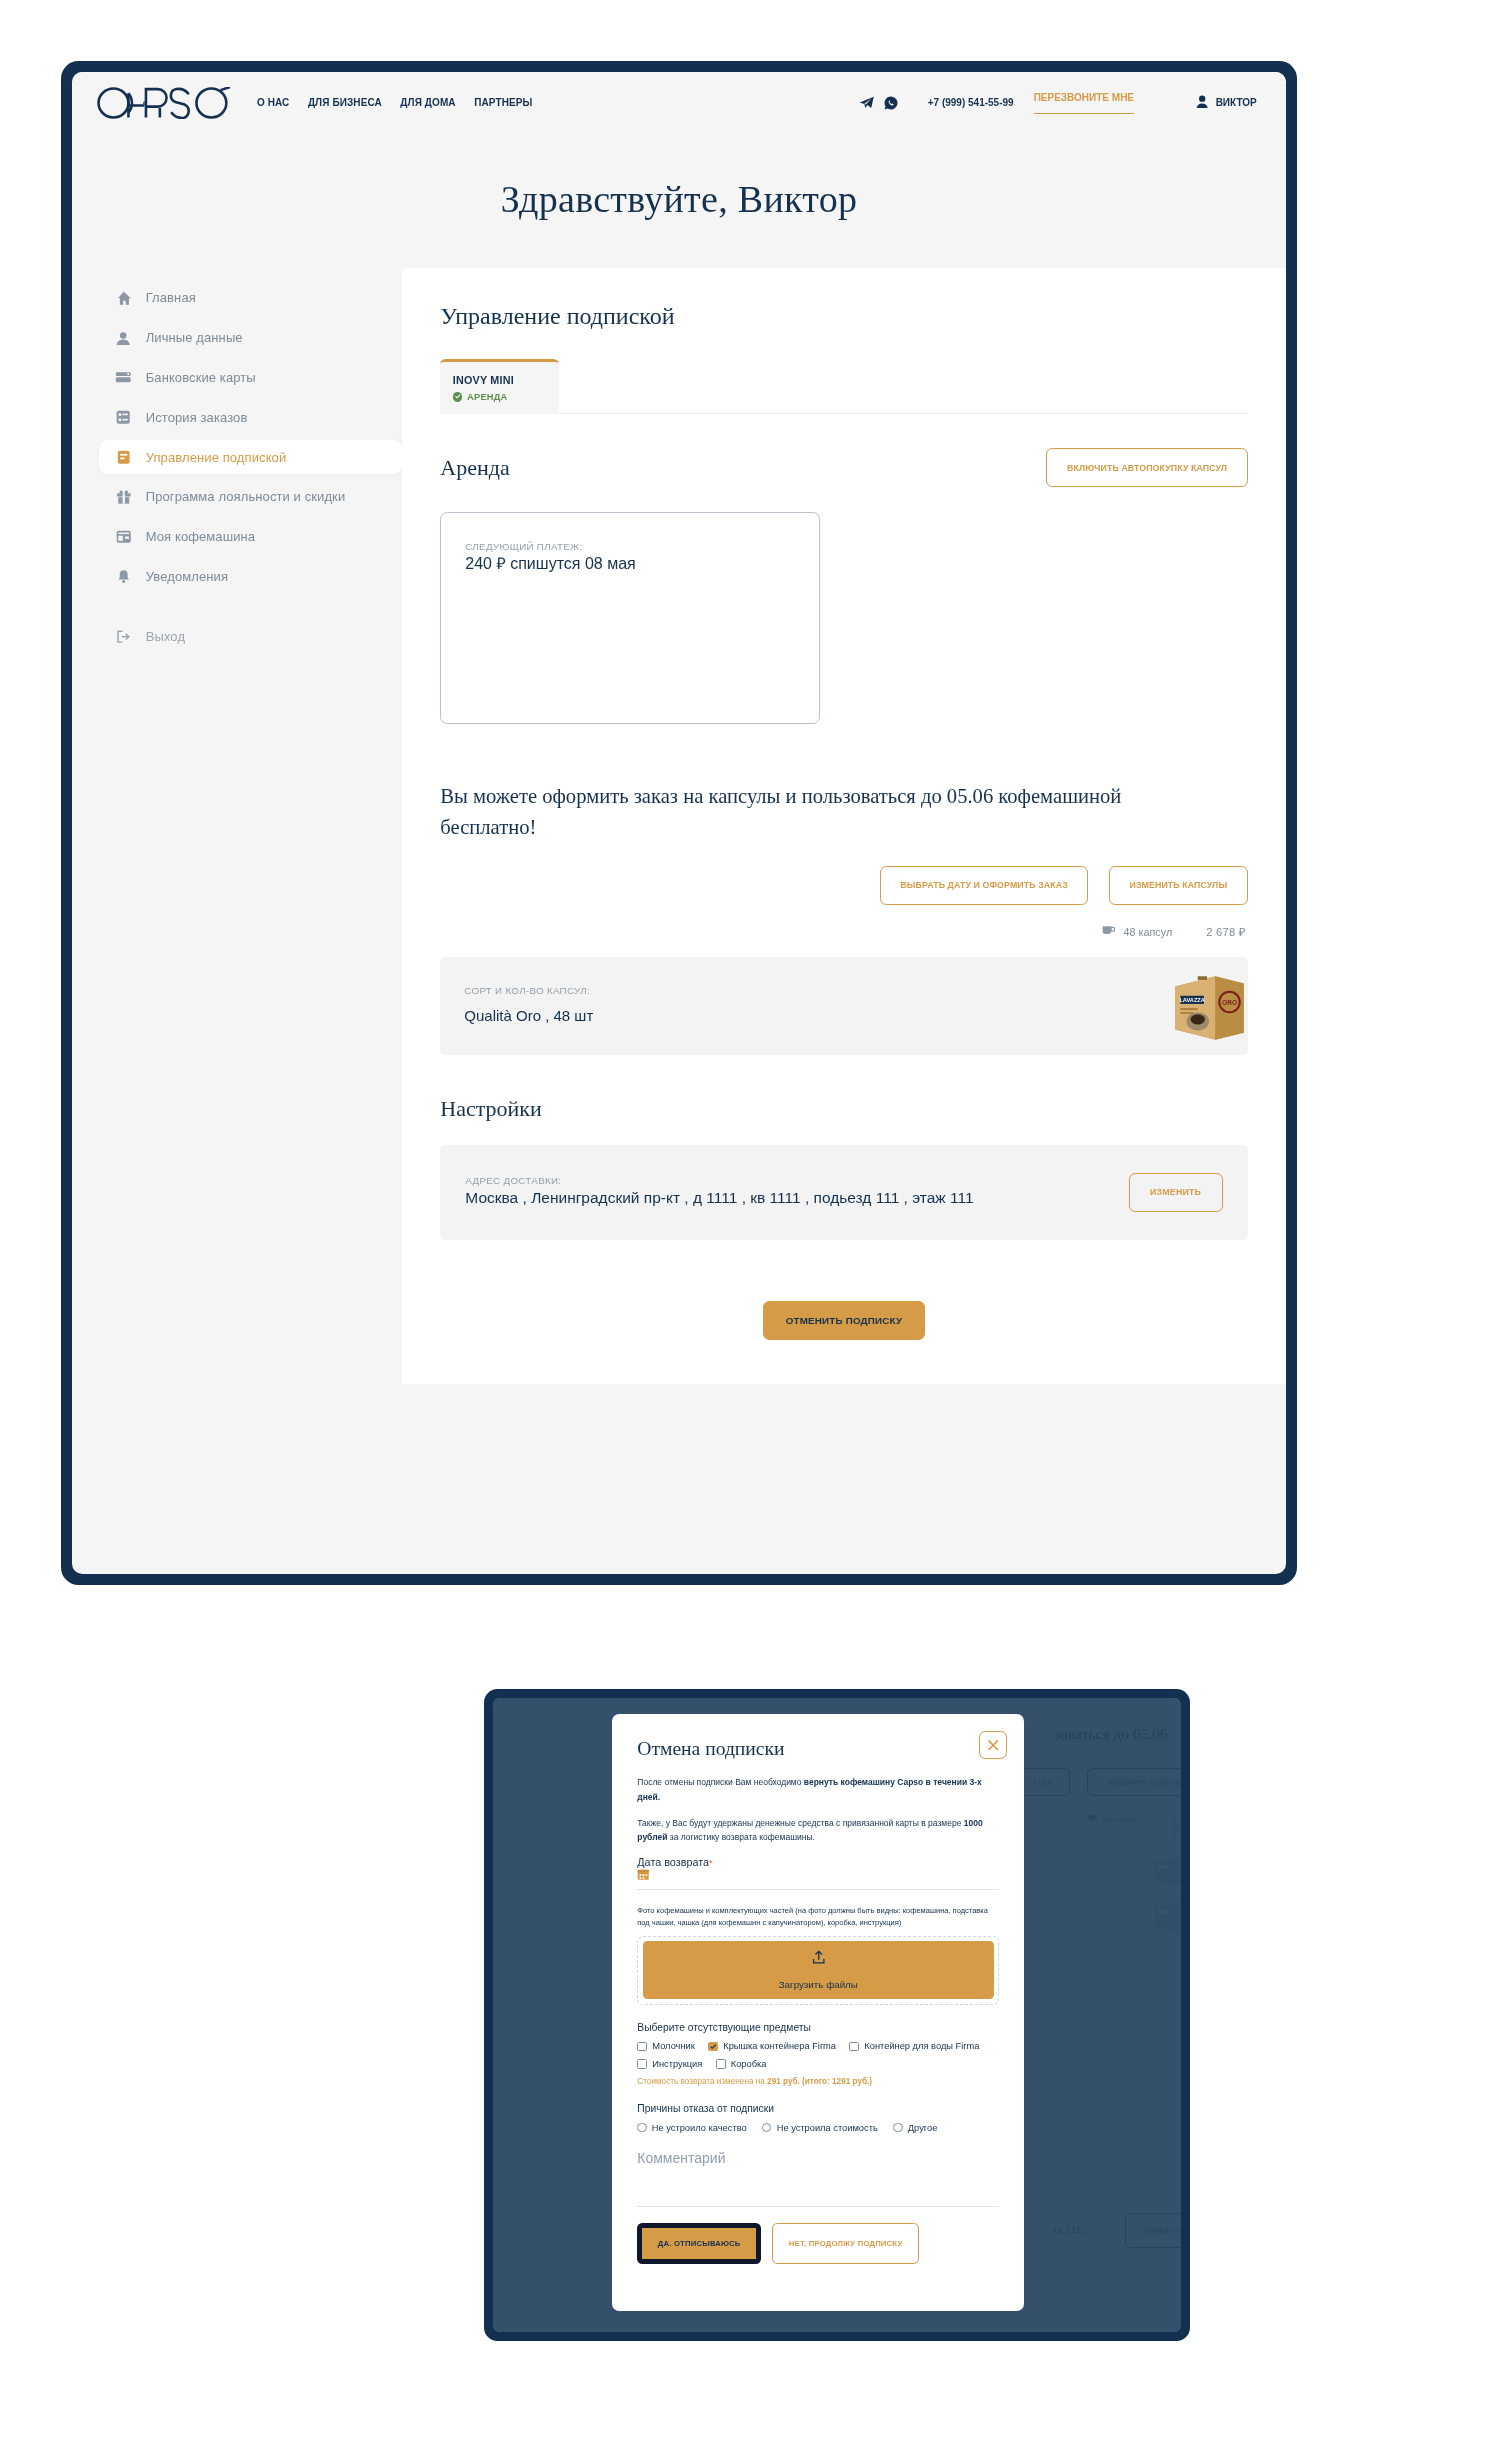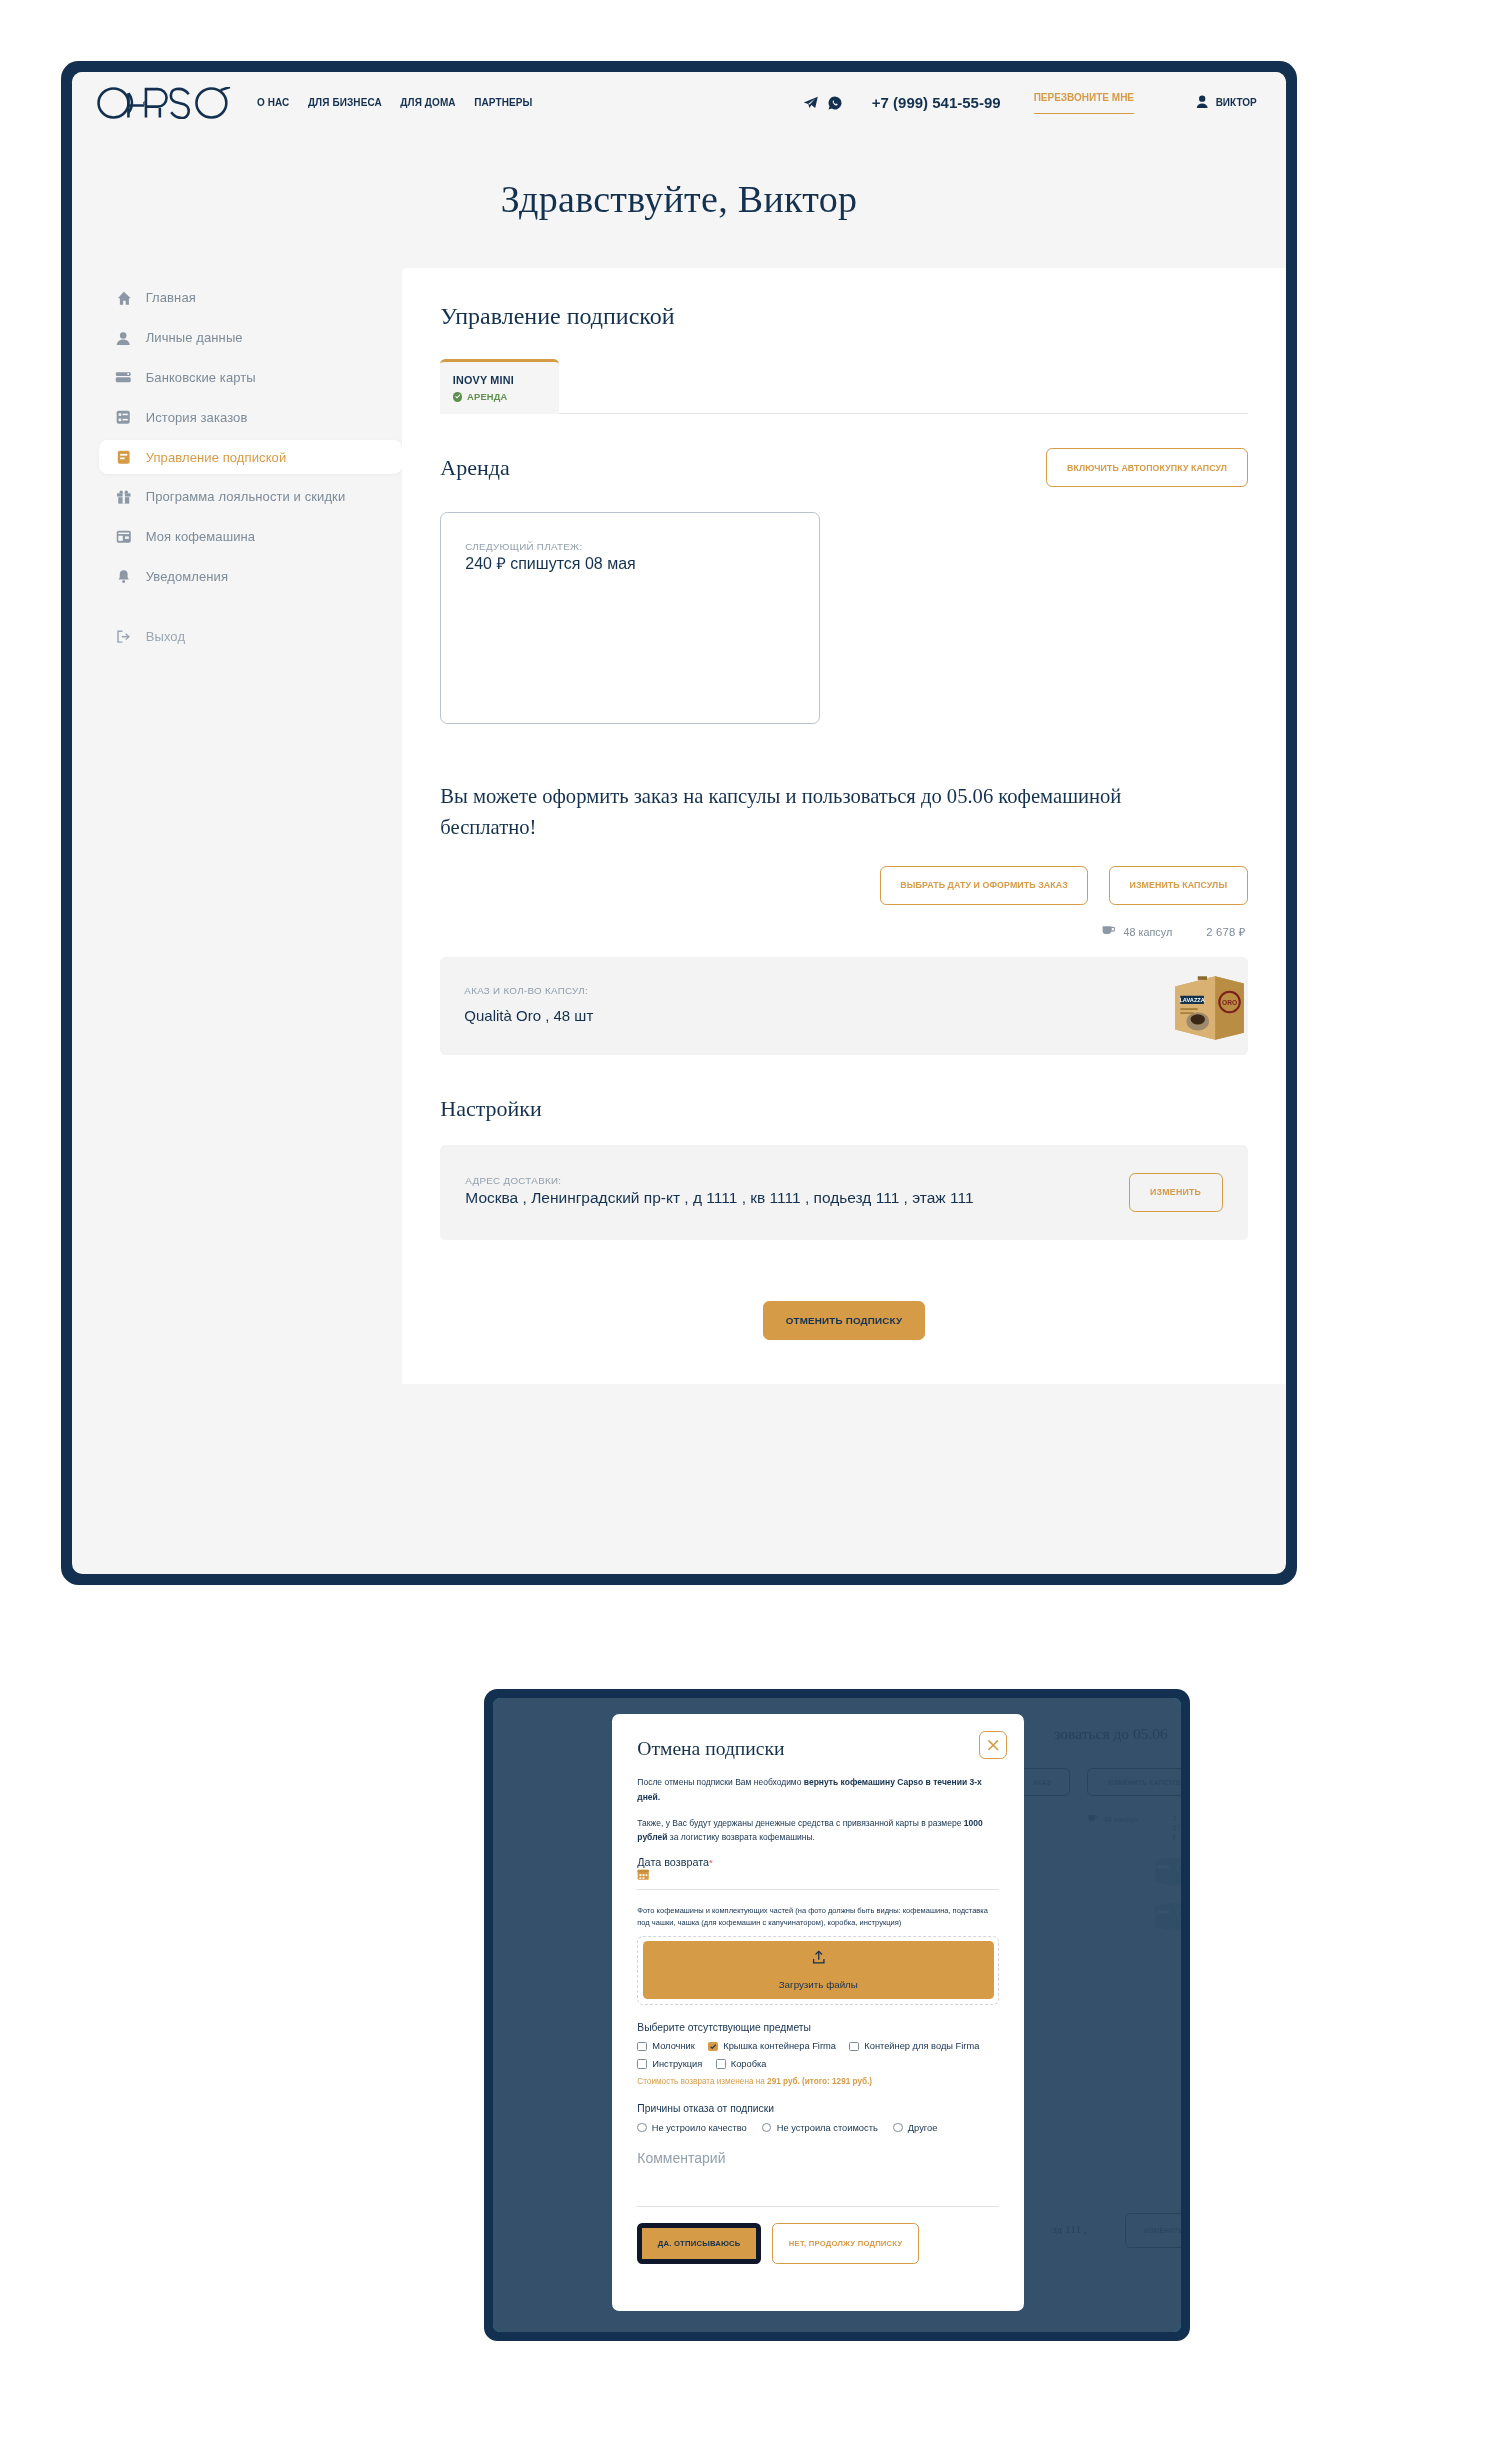--- a/index.html
+++ b/index.html
@@ -61,22 +61,22 @@
   .header-right {
     margin-left: auto;
     display: flex;
     align-items: center;
     gap: 0;
   }
   .social-icons { display:flex; align-items:center; gap: 9.3px; margin-right: 30px; }
   .social-icons svg { display:block; }
 
   .phone {
-    font-size: 15px; font-weight: 700; color:#143050; white-space: nowrap;
-    margin-right: 33px;
+    font-size: 10px; font-weight: 700; color:#143050; white-space: nowrap;
+    margin-right: 20px;
   }
   .callback {
     font-size: 10px; font-weight: 700; color:#d69b47;
     border-bottom: 1.5px solid #d69b47;
     padding-bottom: 10px;
     white-space: nowrap;
     margin-right: 62px;
     cursor: pointer;
   }
   .user-chip { display:flex; align-items:center; gap:7.2px; }
@@ -589,21 +589,21 @@
                   <path d="M15 4h3a3 3 0 0 1 0 6h-3z" fill="none" stroke="#8c98a5" stroke-width="2"></path>
                 </svg>
             </span>
             <span>48 капсул</span>
           </div>
           <div class="meta-price">2 678 ₽</div>
         </div>
 
         <div class="product-card">
           <div class="pinfo">
-            <div class="field-label">АКАЗ И КОЛ-ВО КАПСУЛ:</div>
+            <div class="field-label">СОРТ И КОЛ-ВО КАПСУЛ:</div>
             <div class="field-value">Qualità Oro , 48 шт</div>
           </div>
           <div class="prod-img">
             <svg width="82" height="81" viewBox="0 0 160 158">
               <rect width="160" height="158" fill="#f3f3f3"></rect>
               <polygon points="18,42 96,22 152,36 152,132 96,146 18,126" fill="#cfa45c"></polygon>
               <polygon points="18,42 96,22 96,146 18,126" fill="#d9b273"></polygon>
               <polygon points="96,22 152,36 152,132 96,146" fill="#b98e44"></polygon>
               <rect x="28" y="60" width="46" height="16" fill="#12314f"></rect>
               <text x="51" y="72" font-size="11" font-weight="bold" fill="#fff" text-anchor="middle" font-family="Liberation Sans, sans-serif">LAVAZZA</text>

